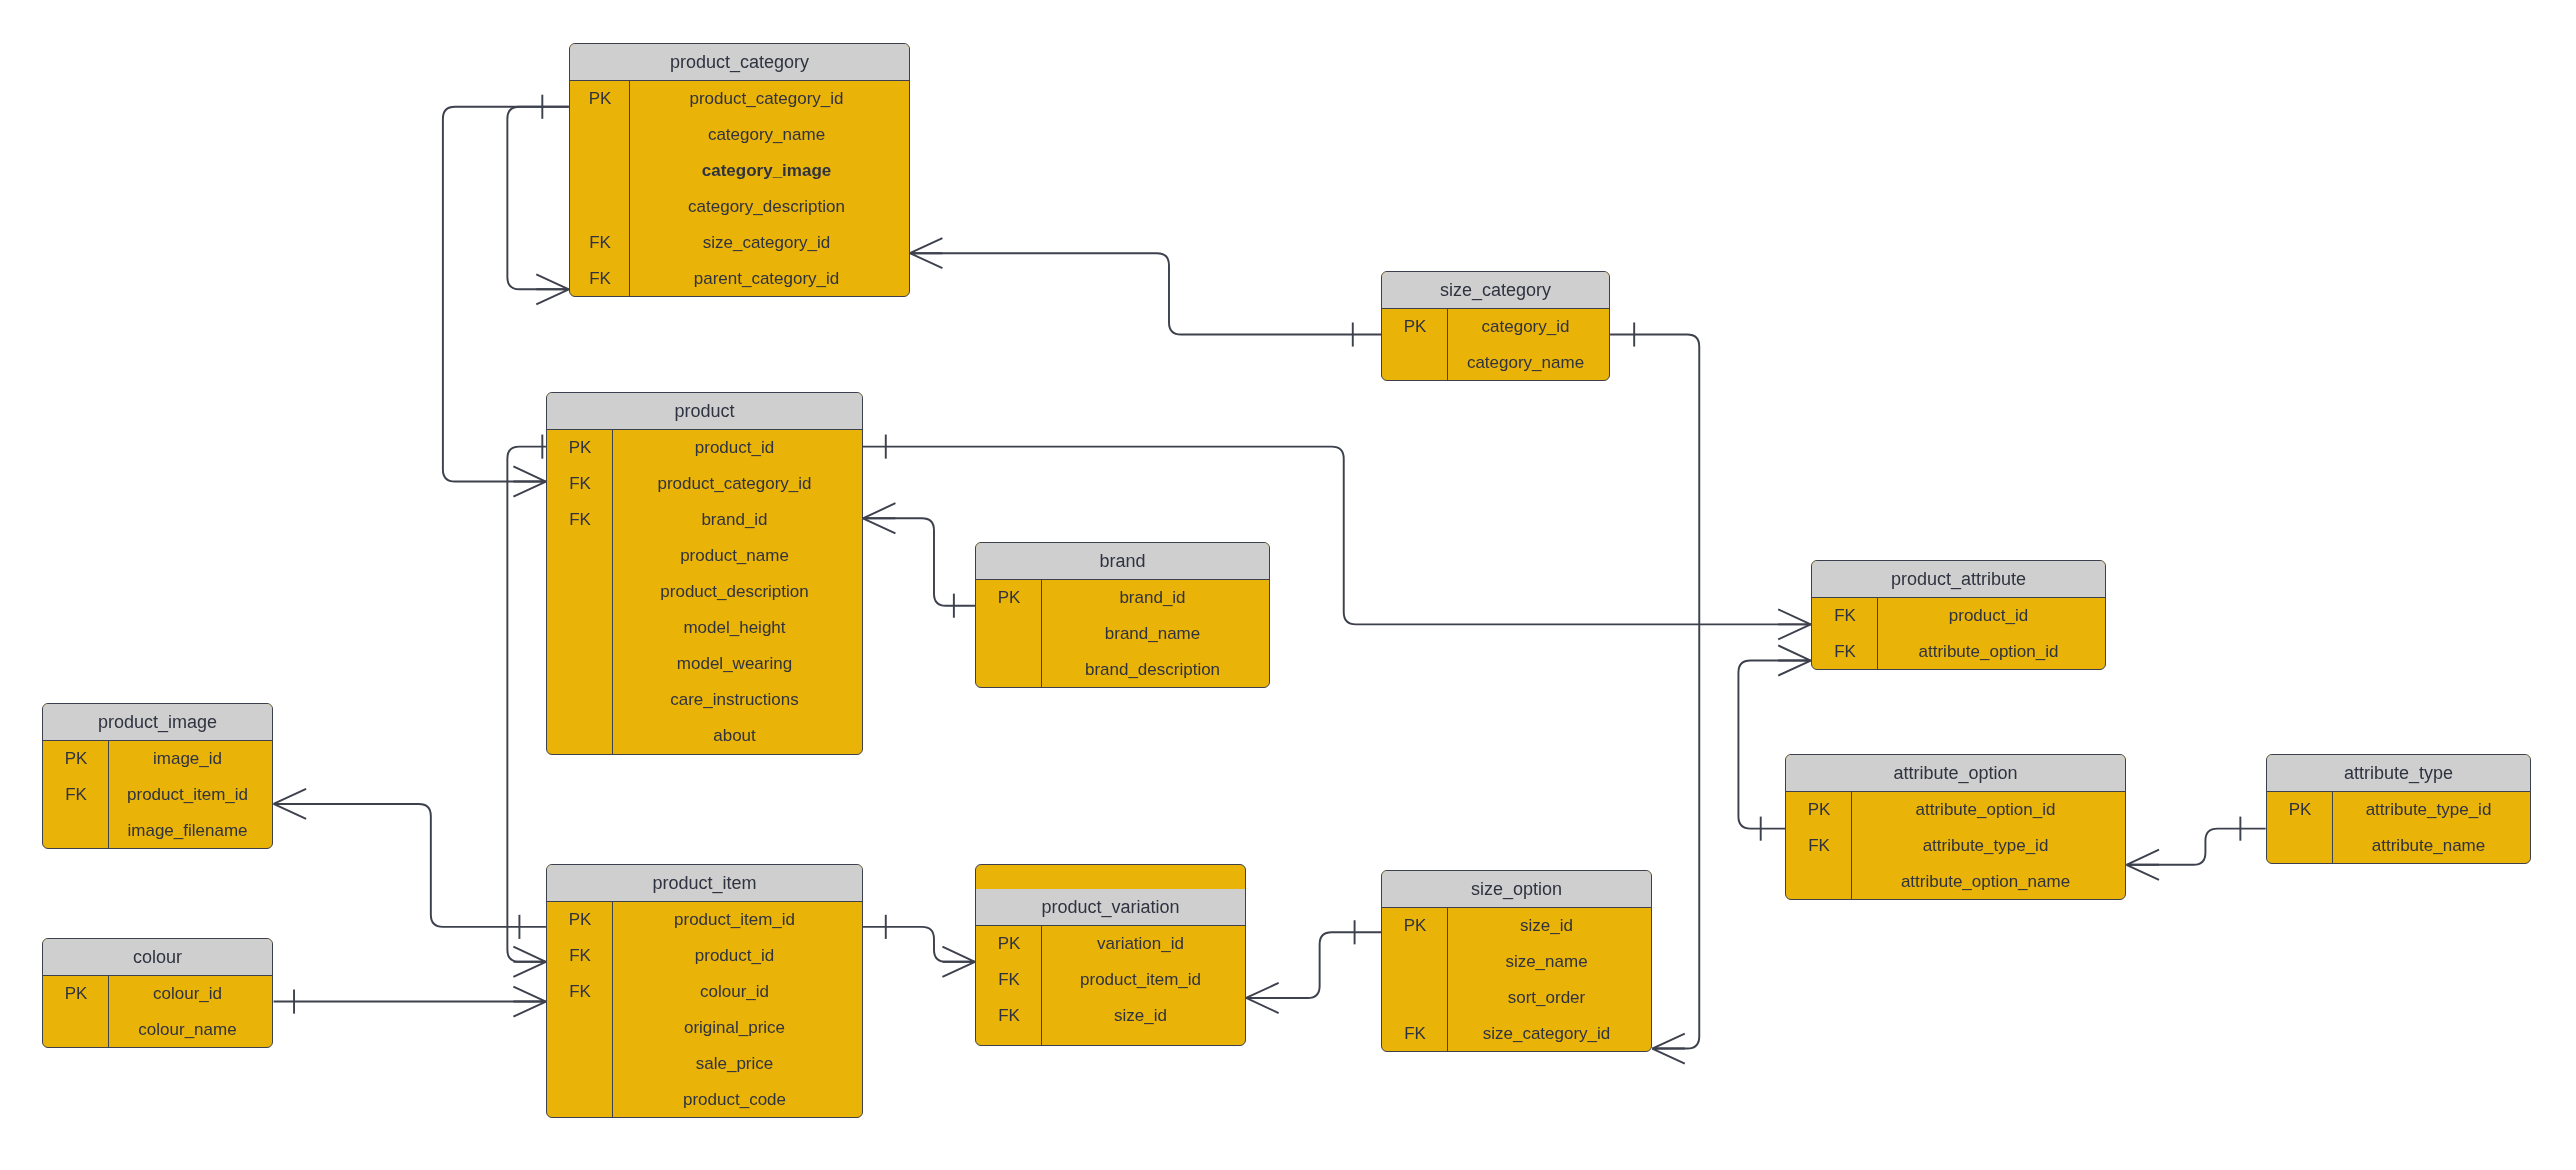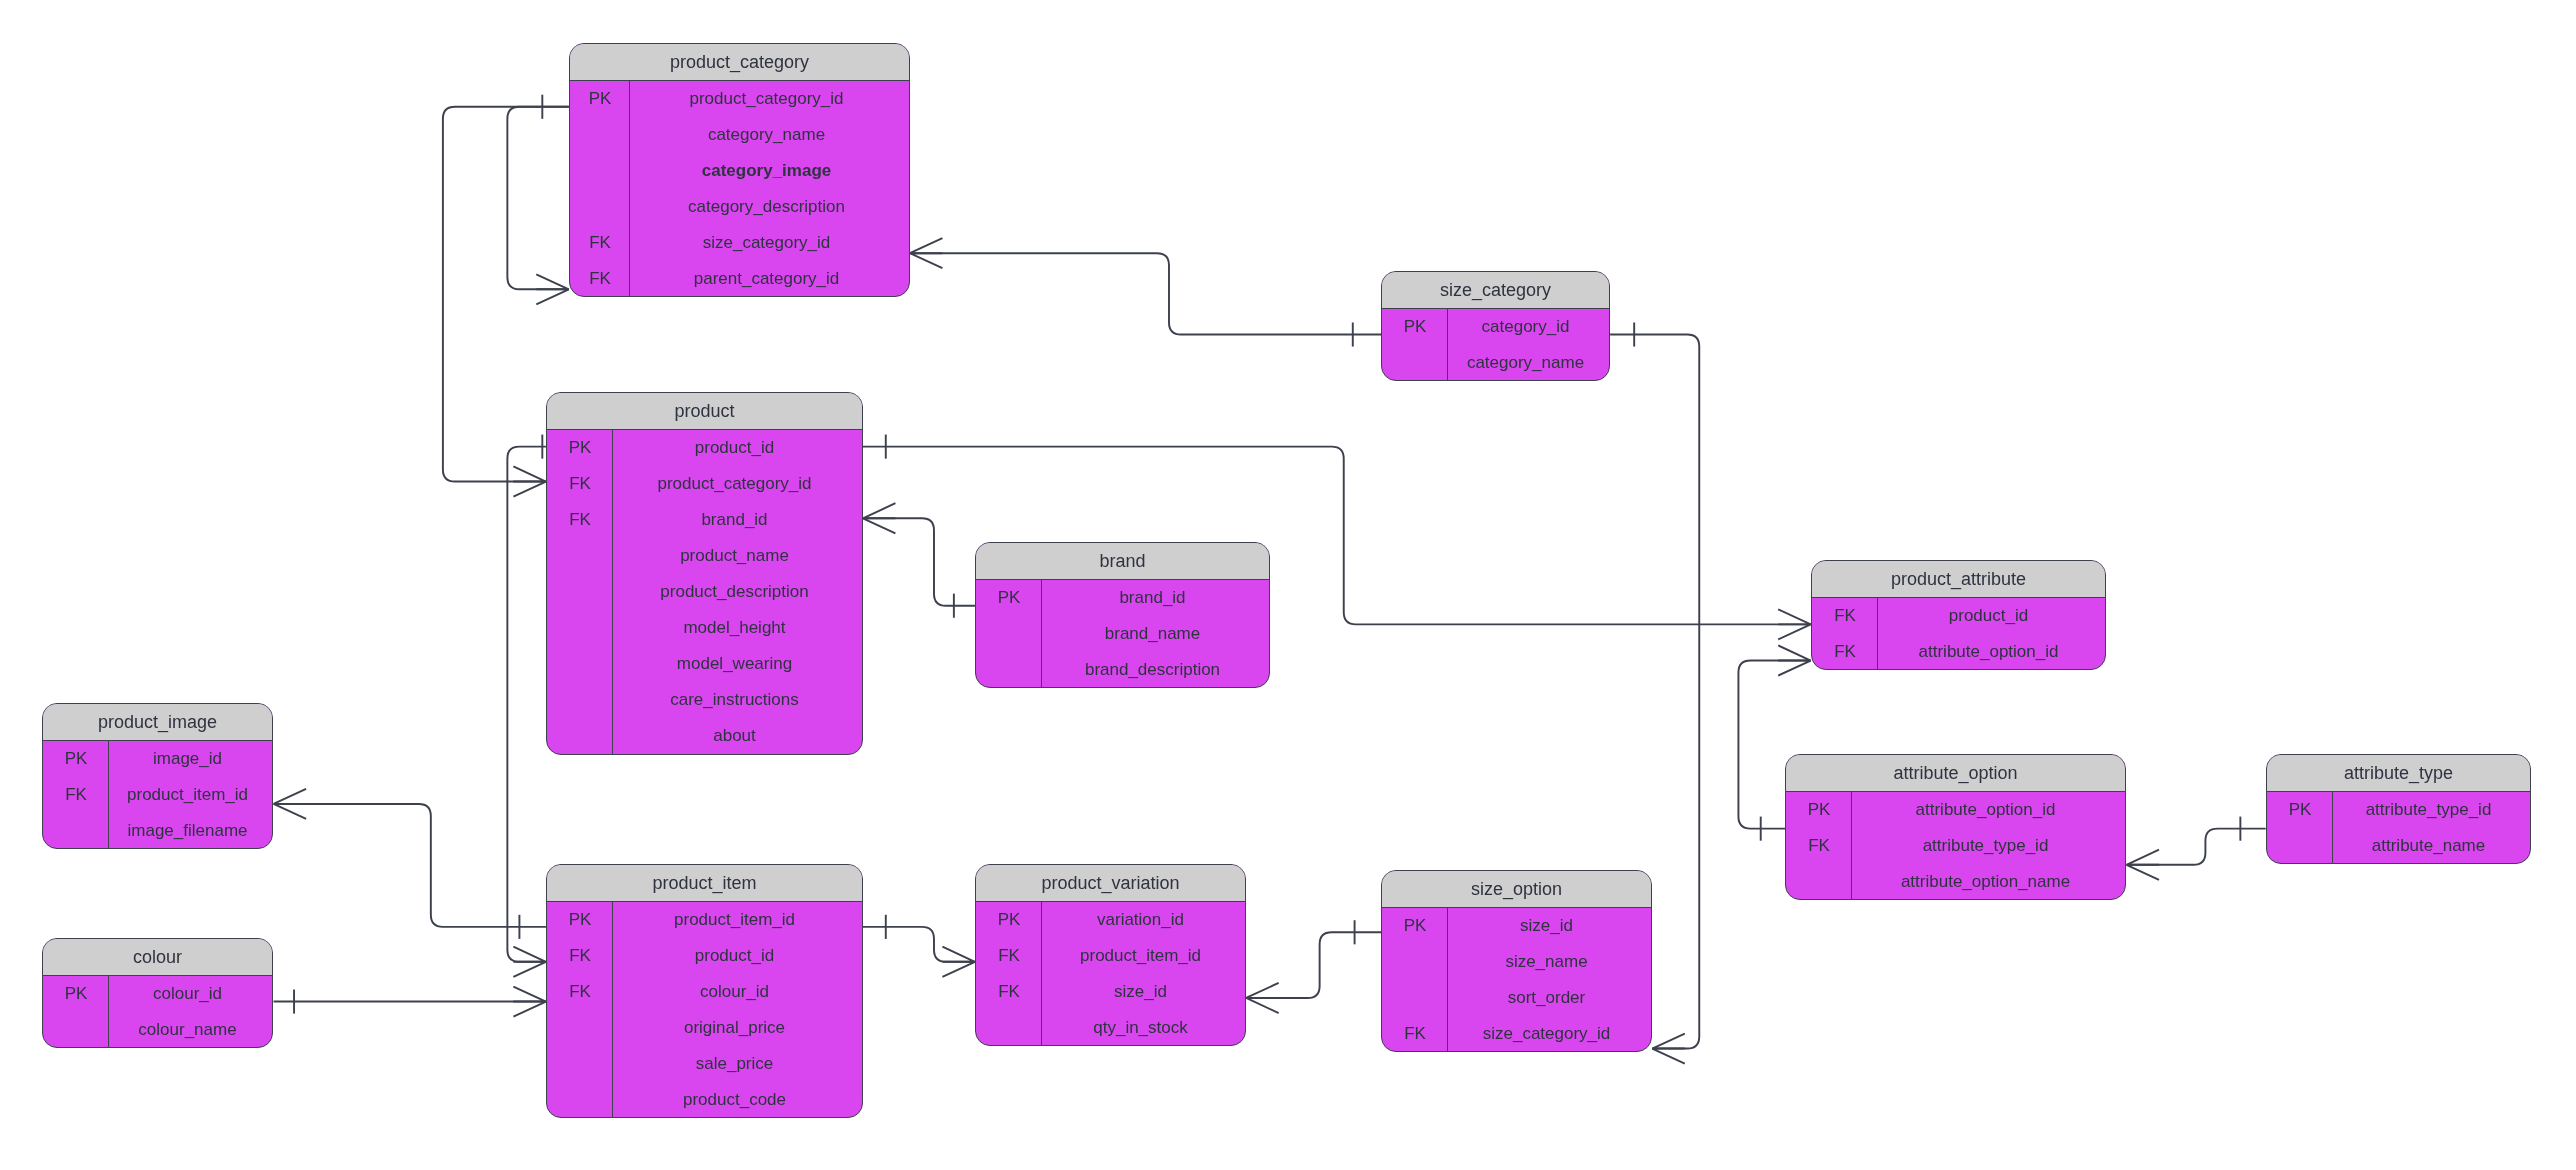--- a/index.html
+++ b/index.html
@@ -1,19 +1,19 @@
 <!DOCTYPE html>
 <html style="font-size:9.6px"><head>
 <meta charset="utf-8">
 <style>
   html,body{margin:0;padding:0;background:#ffffff;}
   body{font-family:"Liberation Sans",sans-serif;}
   #canvas{position:relative;width:2576px;height:1171px;background:#ffffff;overflow:hidden;}
   #wires{position:absolute;left:0;top:0;width:2576px;height:1171px;pointer-events:none;}
-  .tbl{position:absolute;box-sizing:border-box;border:1.2px solid #3d414d;border-radius:15px;background:#d946ef;overflow:hidden;}
+  .tbl{position:absolute;box-sizing:border-box;border:1.2px solid #3d414d;border-radius:6px;background:#eab308;overflow:hidden;}
   .tbl .hdr{background:#cfcfcf;border-bottom:1.2px solid #3d414d;font-size:18px;color:#2f3340;
             display:flex;align-items:center;justify-content:center;box-sizing:border-box;}
   .tbl .body{position:relative;}
   .tbl .keycol{position:absolute;left:0;top:0;bottom:0;border-right:1.2px solid #3d414d;box-sizing:border-box;}
   .row{display:flex;align-items:center;box-sizing:border-box;}
   .row .k{flex:0 0 auto;font-size:17px;color:#2f3340;text-align:center;box-sizing:border-box;}
   .row .f{flex:1 1 auto;font-size:17px;color:#2f3340;text-align:center;box-sizing:border-box;padding-right:6px;}
 </style>
 </head>
 <body>
@@ -285,21 +285,21 @@
           <span class="k" style="width: 66px;"></span>
           <span class="f">sale_price</span>
         </div>
         <div class="row" style="height: 36px;">
           <span class="k" style="width: 66px;"></span>
           <span class="f">product_code</span>
         </div>
       </div>
     </div>
     <div class="tbl" style="left: 975px; top: 864px; width: 271px; height: 182px;">
-      <div class="hdr" style="height: 37px;">product_variation</div>
+      <div class="hdr" style="height: 37px; margin-top: 24px;">product_variation</div>
       <div class="body" style="height: 145px;">
         <div class="keycol" style="width: 66px;"></div>
         <div class="row" style="height: 36px;">
           <span class="k" style="width: 66px;">PK</span>
           <span class="f">variation_id</span>
         </div>
         <div class="row" style="height: 36px;">
           <span class="k" style="width: 66px;">FK</span>
           <span class="f">product_item_id</span>
         </div>

